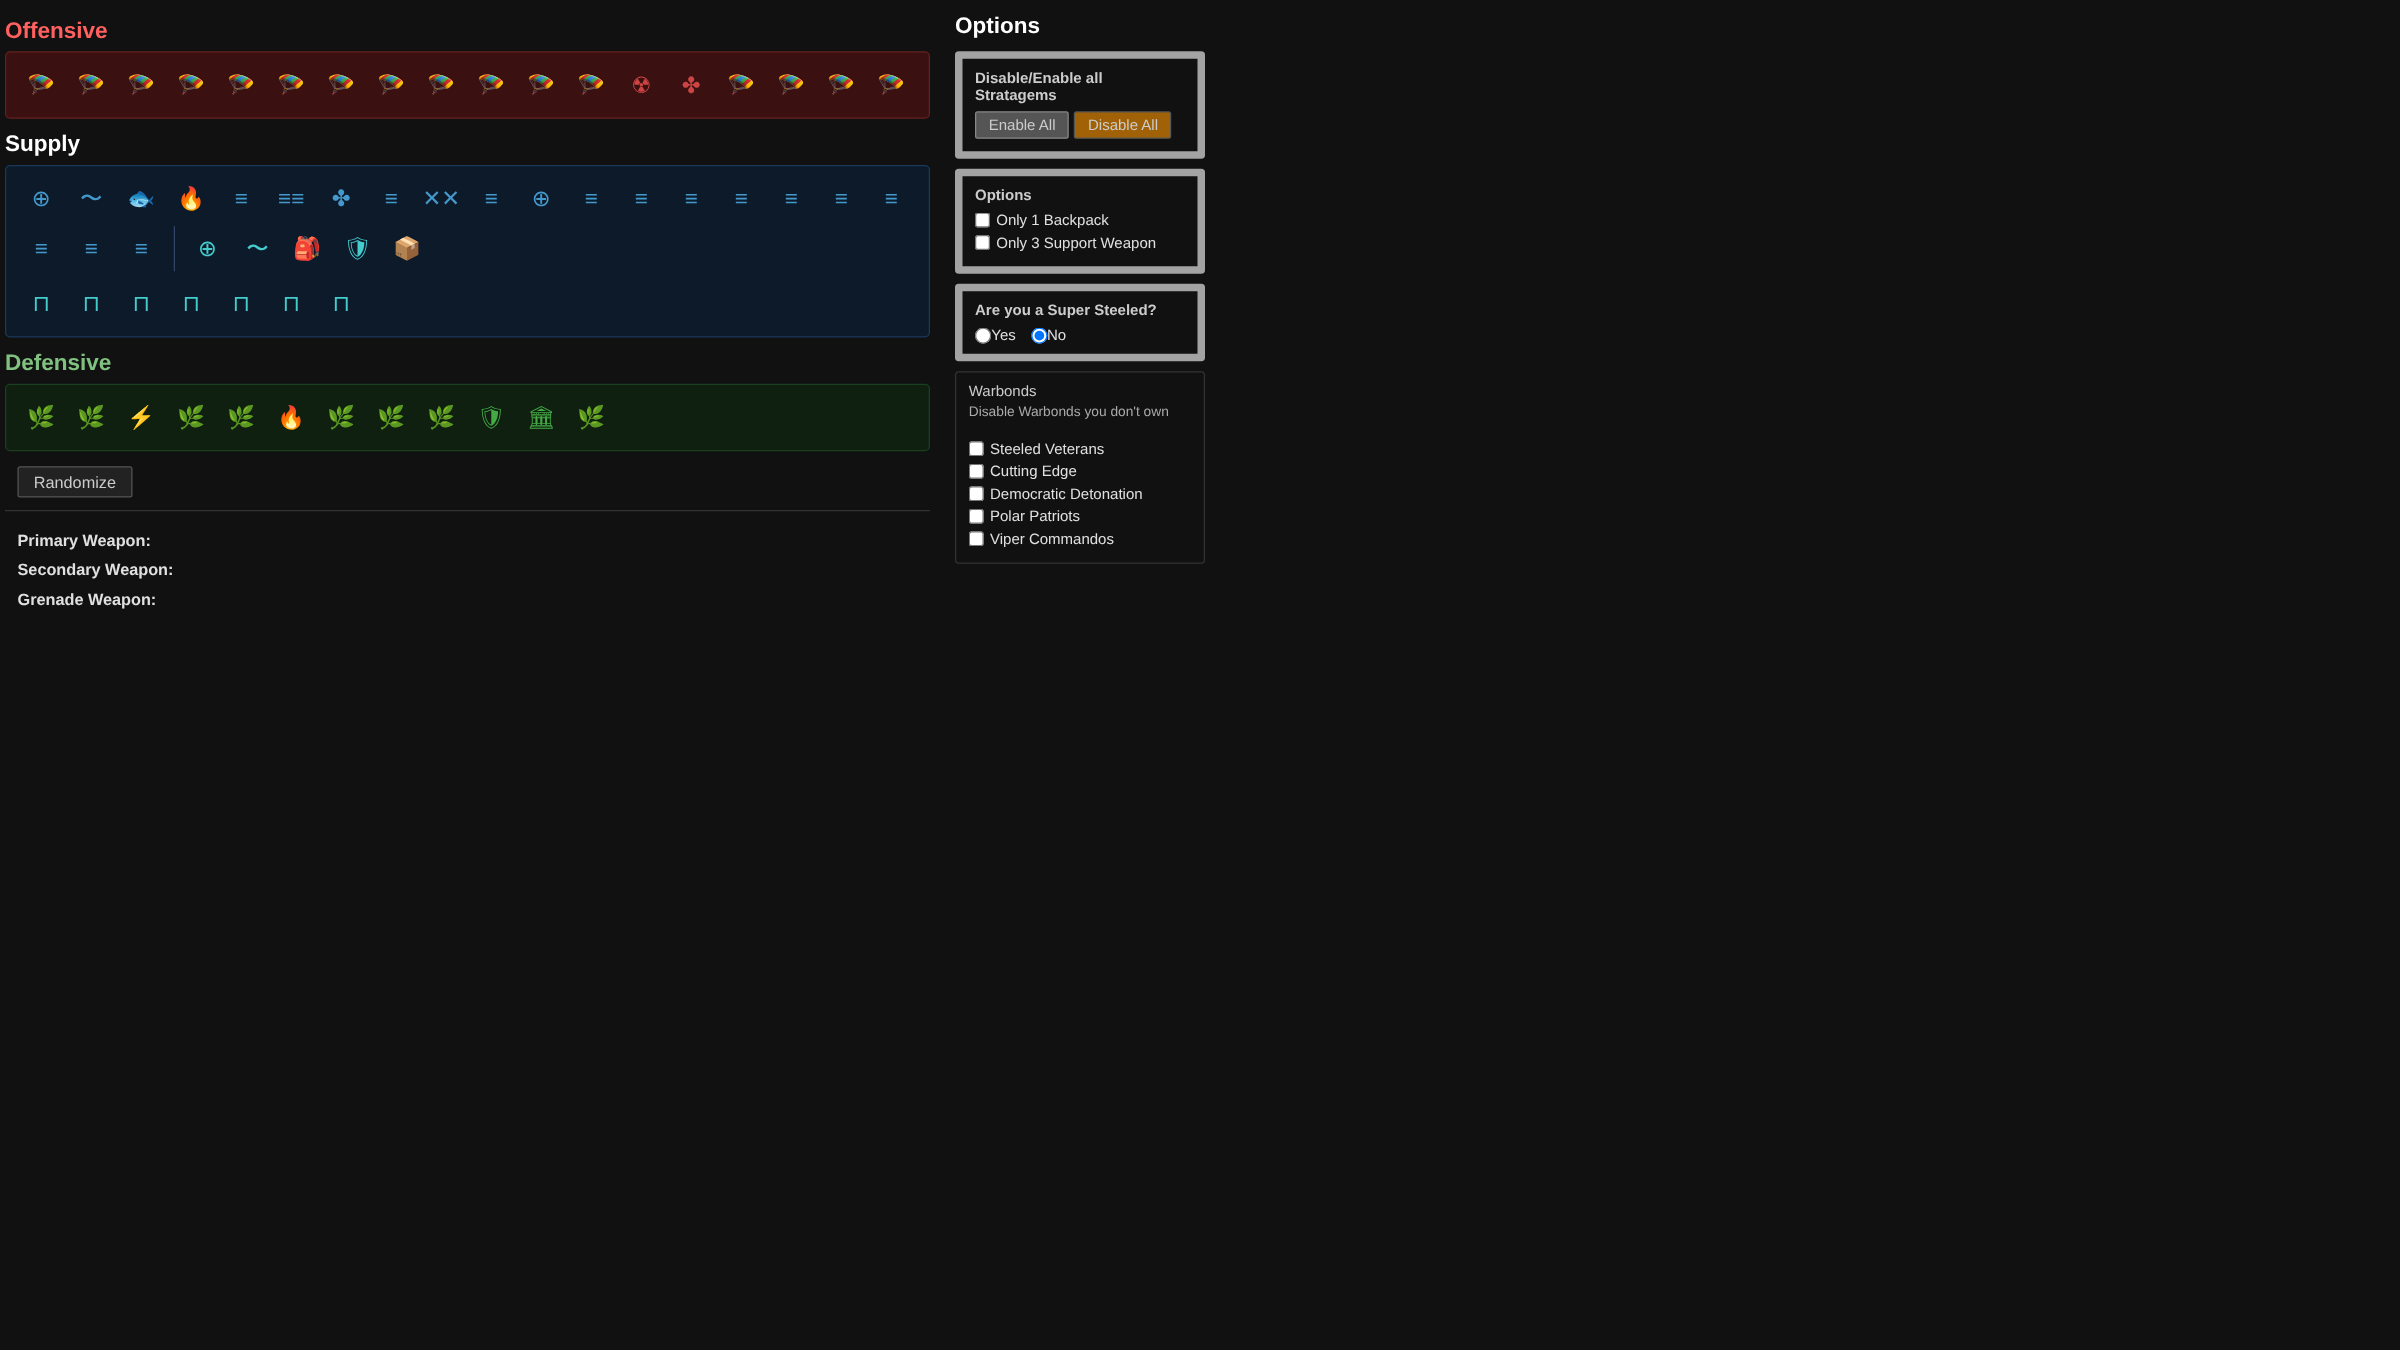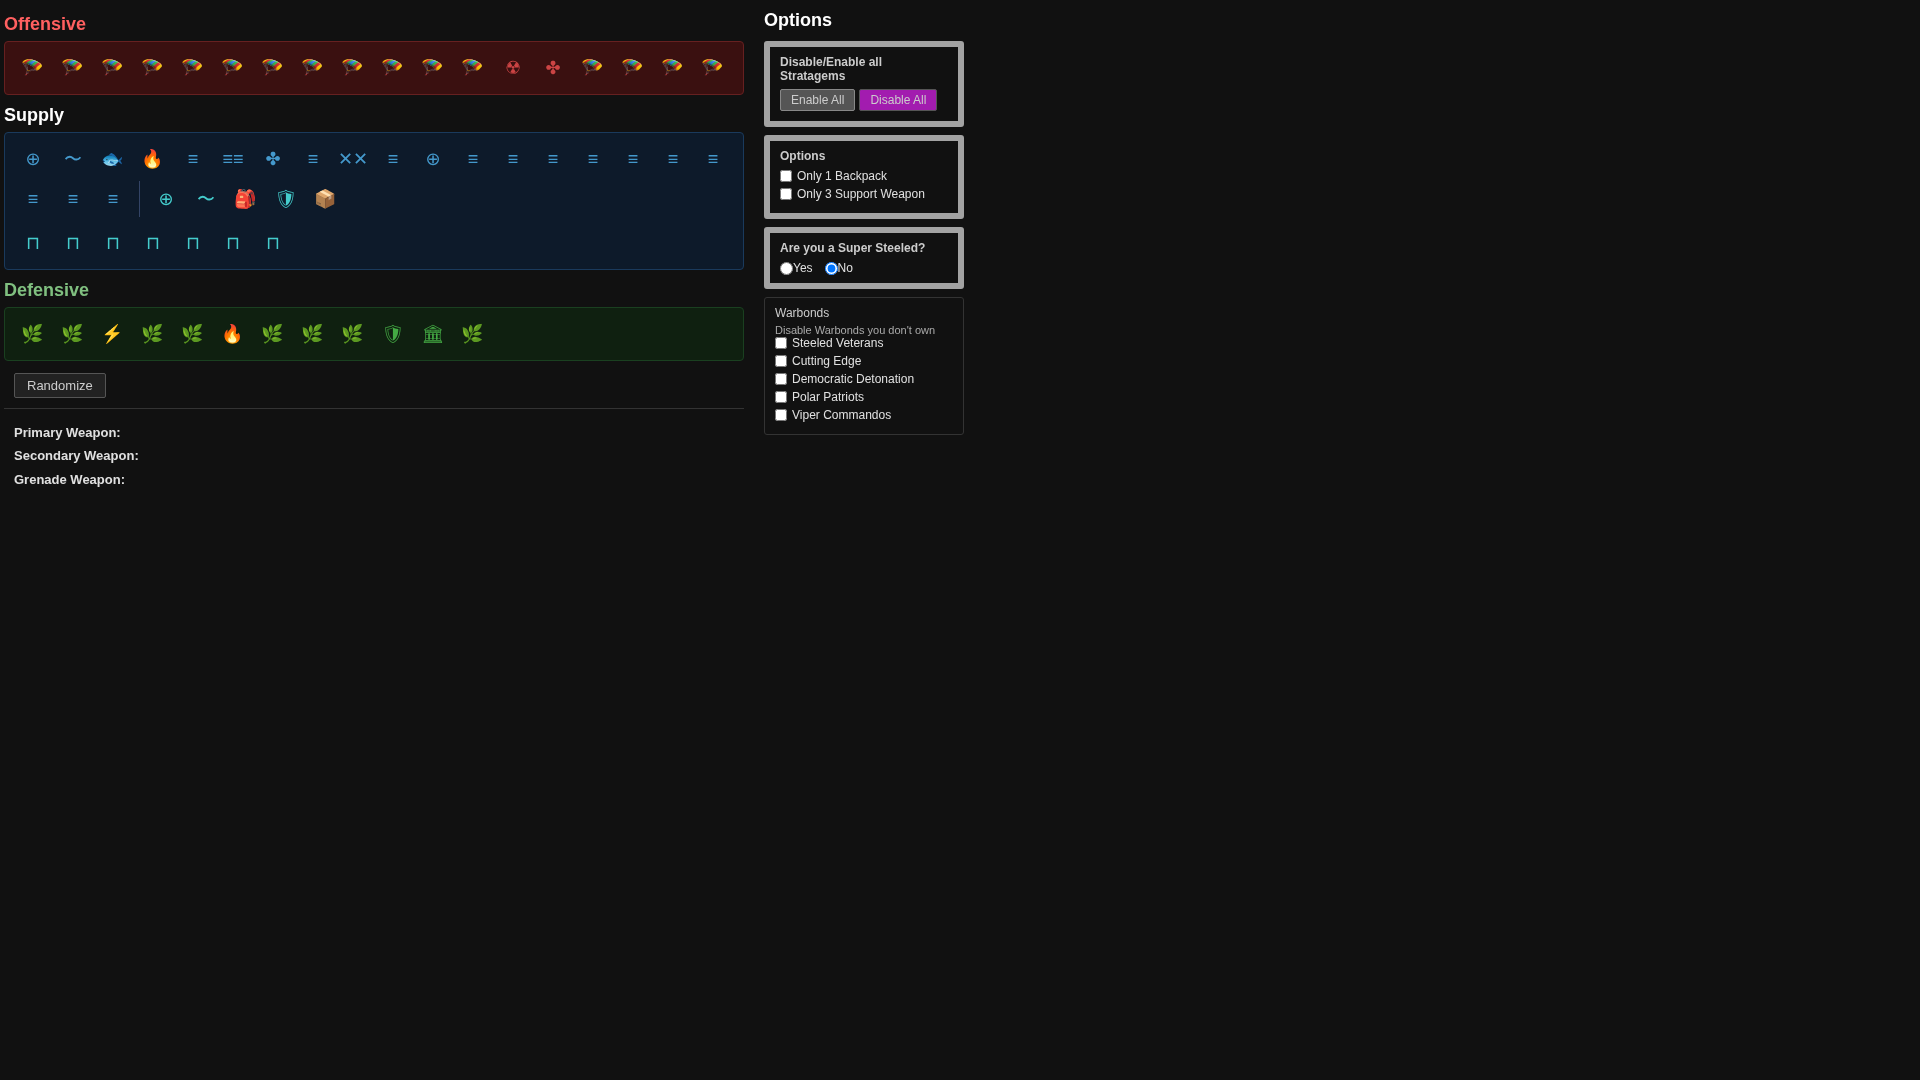--- a/index.html
+++ b/index.html
@@ -148,21 +148,21 @@
       font-weight: bold;
     }
 
     .btn-row {
       display: flex;
       gap: 4px;
       margin-bottom: 2px;
     }
 
     .toggle-btn {
-      background: #a21caf;
+      background: #a16207;
       color: #cccccc;
       border: 1px solid #555555;
       padding: 3px 10px;
       cursor: pointer;
       font-size: 12px;
       border-radius: 2px;
     }
     .toggle-btn.active {
       background: #555555;
       border-color: #888888;
@@ -210,21 +210,21 @@
     .warbonds-title {
       font-size: 12px;
       font-weight: normal;
       color: #cccccc;
       margin-bottom: 4px;
     }
 
     .warbonds-subtitle {
       font-size: 11px;
       color: #aaaaaa;
-      margin-bottom: 0;
+      margin-bottom: 16px;
     }
   </style>
 </head>
 <body>
 
 <div class="main-layout">
 
   <div class="left-panel">
 
     <div class="section-title offensive">Offensive</div>

